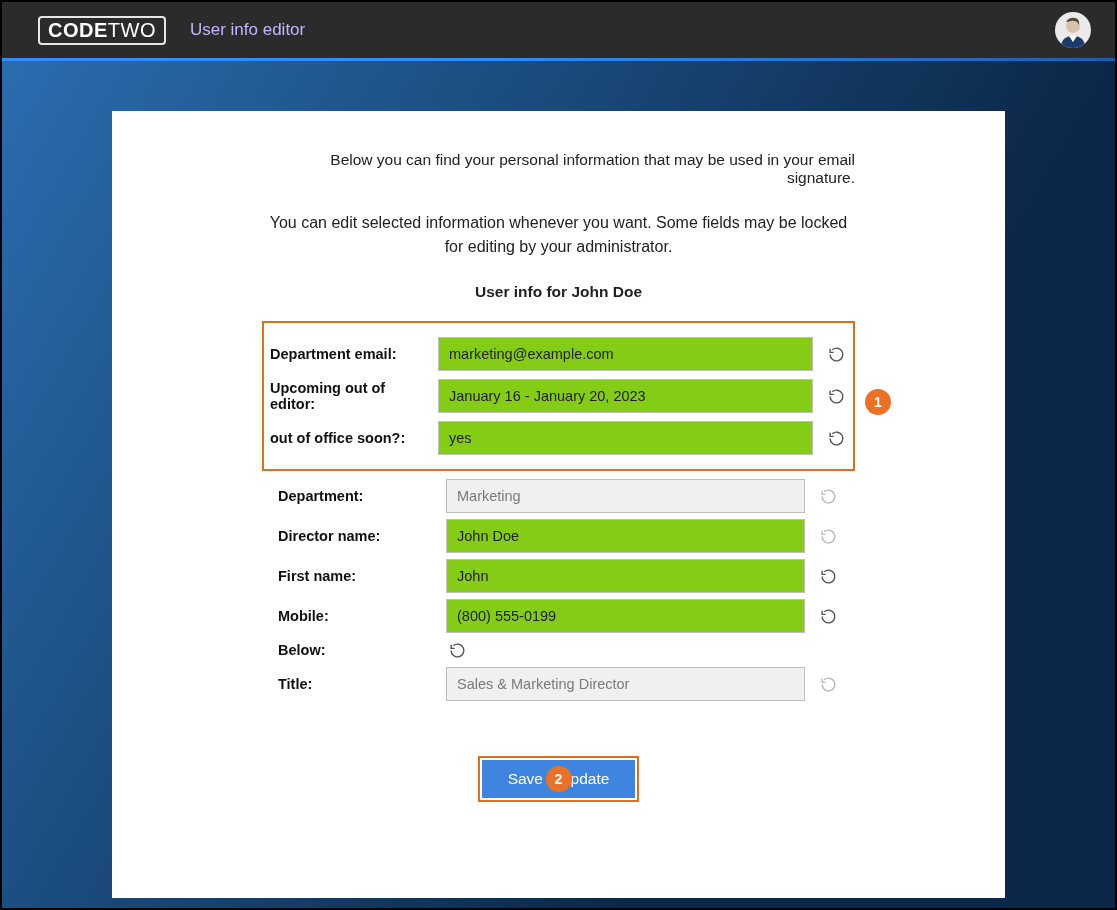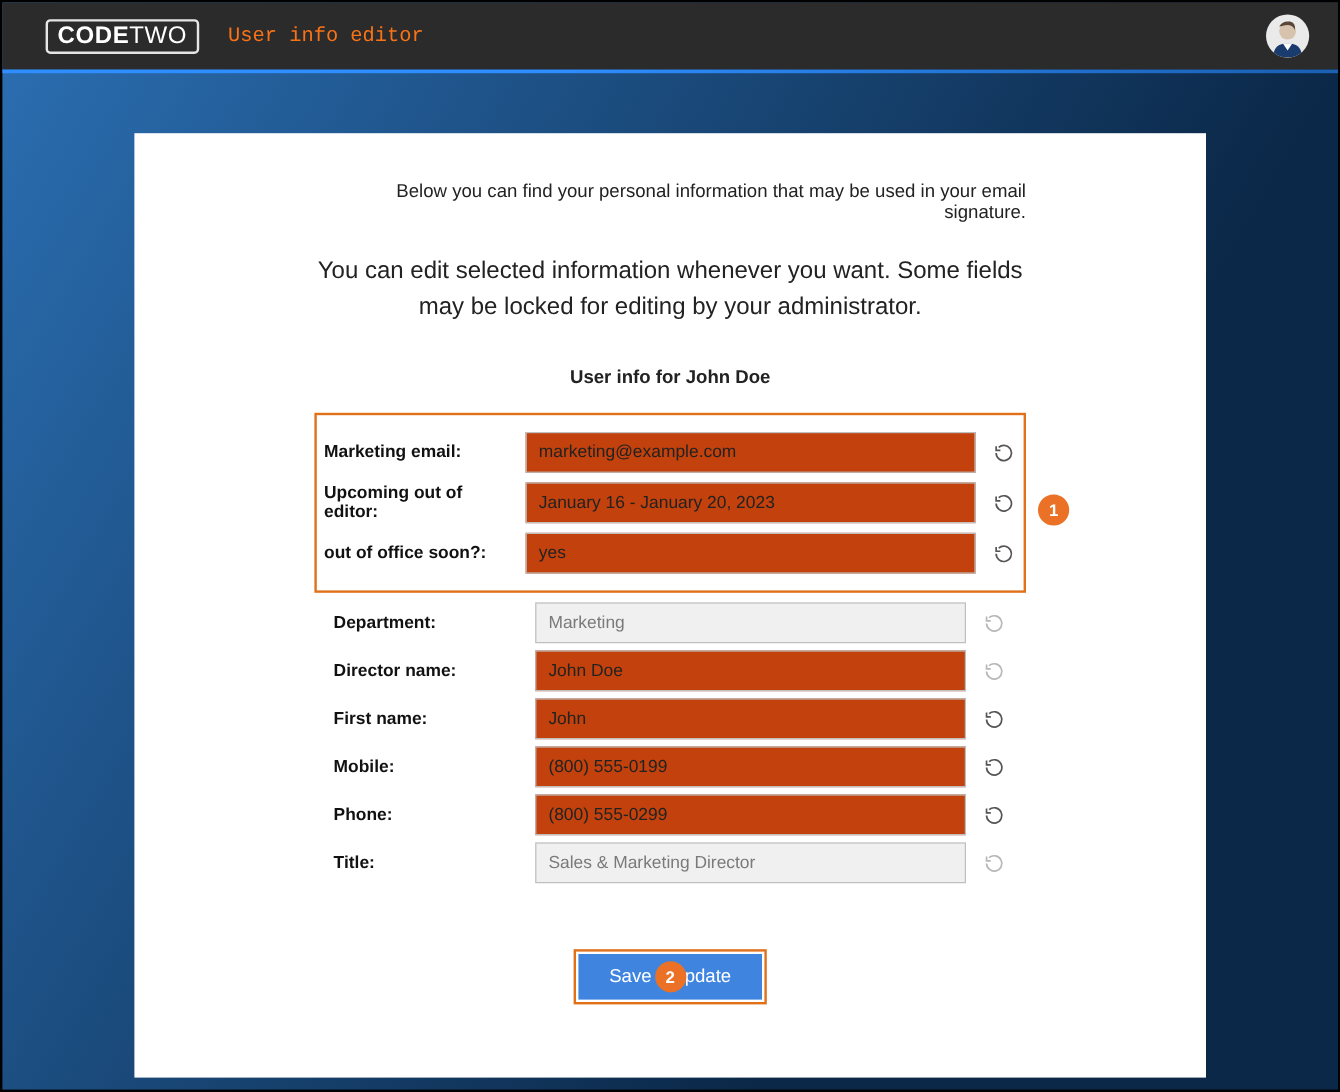--- a/index.html
+++ b/index.html
@@ -36,24 +36,23 @@
     border-radius: 4px;
     padding: 2px 8px 3px 8px;
     color: #fff;
     font-weight: 300;
     font-size: 20px;
     letter-spacing: 0.5px;
     line-height: 1;
   }
   .logo b { font-weight: 700; }
   .app-title {
-    color: #f97316;
+    color: #c4b5fd;
     font-size: 17px;
     font-weight: 400;
-    font-family: Liberation Mono, monospace;
   }
   .avatar {
     width: 36px; height: 36px;
     border-radius: 50%;
     background: #eaeaea;
     overflow: hidden;
     display: flex; align-items: flex-end; justify-content: center;
   }
   .avatar svg { width: 36px; height: 36px; }
   .accent-line {
@@ -74,24 +73,24 @@
     position: relative;
   }
   .intro-1 {
     text-align: right;
     font-size: 15.5px;
     color: #222;
     margin-bottom: 24px;
   }
   .intro-2 {
     text-align: center;
-    font-size: 20px;
+    font-size: 16px;
     color: #222;
     line-height: 1.5;
-    margin-bottom: 35px;
+    margin-bottom: 24px;
   }
   .section-title {
     text-align: center;
     font-weight: 700;
     font-size: 15.5px;
     margin-bottom: 20px;
   }
   .highlight-box {
     border: 2px solid #e07119;
     padding: 6px 6px;
@@ -126,21 +125,21 @@
     flex-shrink: 0;
   }
   .form-input {
     flex: 1;
     height: 34px;
     border: 1px solid #bfbfbf;
     padding: 0 10px;
     font-size: 14.5px;
     color: #222;
     font-family: inherit;
-    background: #c2410c;
+    background: #84cc16;
   }
   .form-input.disabled {
     background: #f0f0f0;
     color: #7a7a7a;
   }
   .reset-icon {
     width: 22px; height: 22px;
     flex-shrink: 0;
     display: flex; align-items: center; justify-content: center;
     color: #555;
@@ -196,21 +195,21 @@
   <div class="content-area">
     <div class="card">
       <div class="intro-1">Below you can find your personal information that may be used in your email signature.</div>
       <div class="intro-2">You can edit selected information whenever you want. Some fields may be locked for editing by your administrator.</div>
       <div class="section-title">User info for John Doe</div>
 
       <div class="highlight-box">
         <div class="annotation annotation-1">1</div>
 
         <div class="form-row">
-          <div class="form-label">Marketing email:</div>
+          <div class="form-label">Department email:</div>
           <input class="form-input" value="marketing@example.com" style="">
           <span class="reset-icon">
             <svg viewBox="0 0 24 24" fill="none" stroke="currentColor" stroke-width="2">
                 <path d="M3 12a9 9 0 1 0 3-6.7"></path>
                 <path d="M3 4v5h5"></path>
               </svg>
           </span>
         </div>
 
         <div class="form-row">
@@ -275,22 +274,21 @@
         <span class="reset-icon">
           <svg viewBox="0 0 24 24" fill="none" stroke="currentColor" stroke-width="2">
               <path d="M3 12a9 9 0 1 0 3-6.7"></path>
               <path d="M3 4v5h5"></path>
             </svg>
         </span>
       </div>
 
 
       <div class="form-row">
-        <div class="form-label">Phone:</div>
-        <input class="form-input" value="(800) 555-0299" style="">
+        <div class="form-label">Below:</div>
         <span class="reset-icon">
           <svg viewBox="0 0 24 24" fill="none" stroke="currentColor" stroke-width="2">
               <path d="M3 12a9 9 0 1 0 3-6.7"></path>
               <path d="M3 4v5h5"></path>
             </svg>
         </span>
       </div>
 
       <div class="form-row">
         <div class="form-label">Title:</div>

